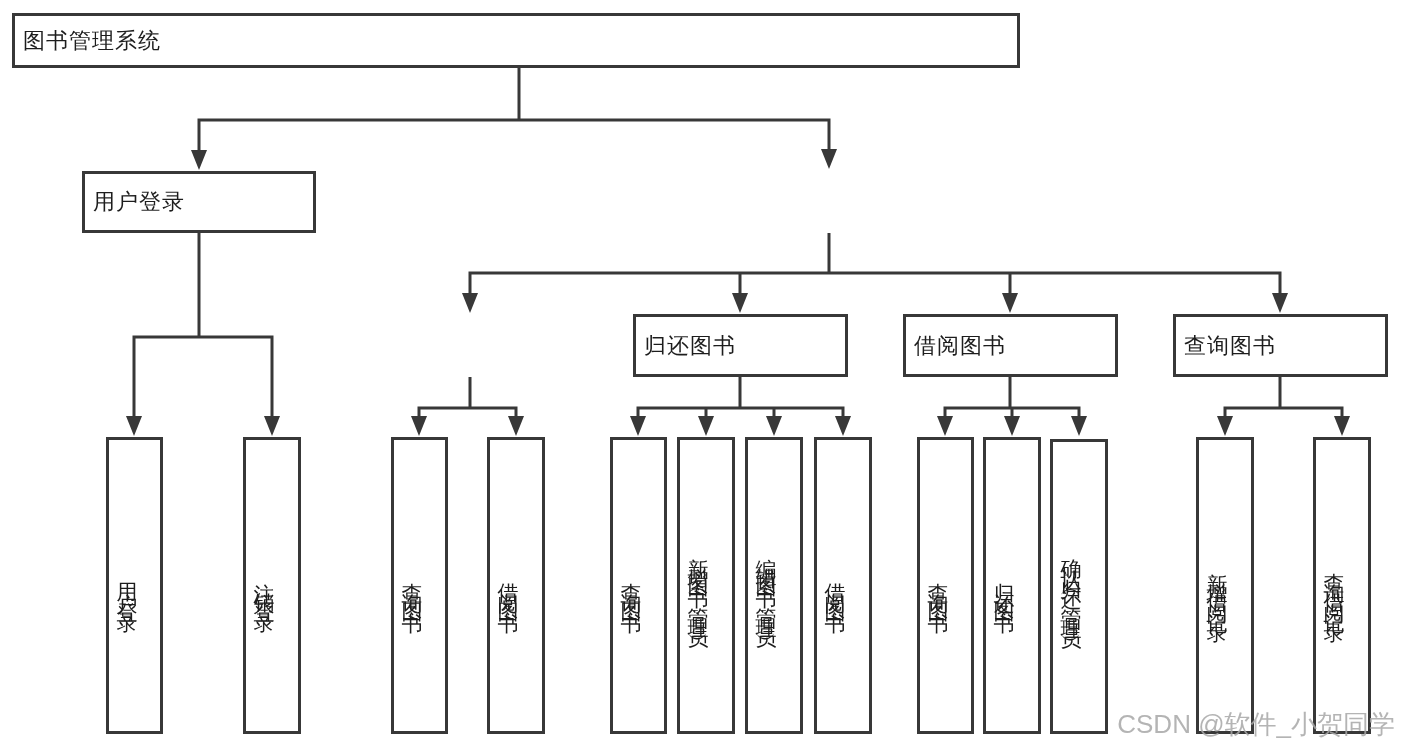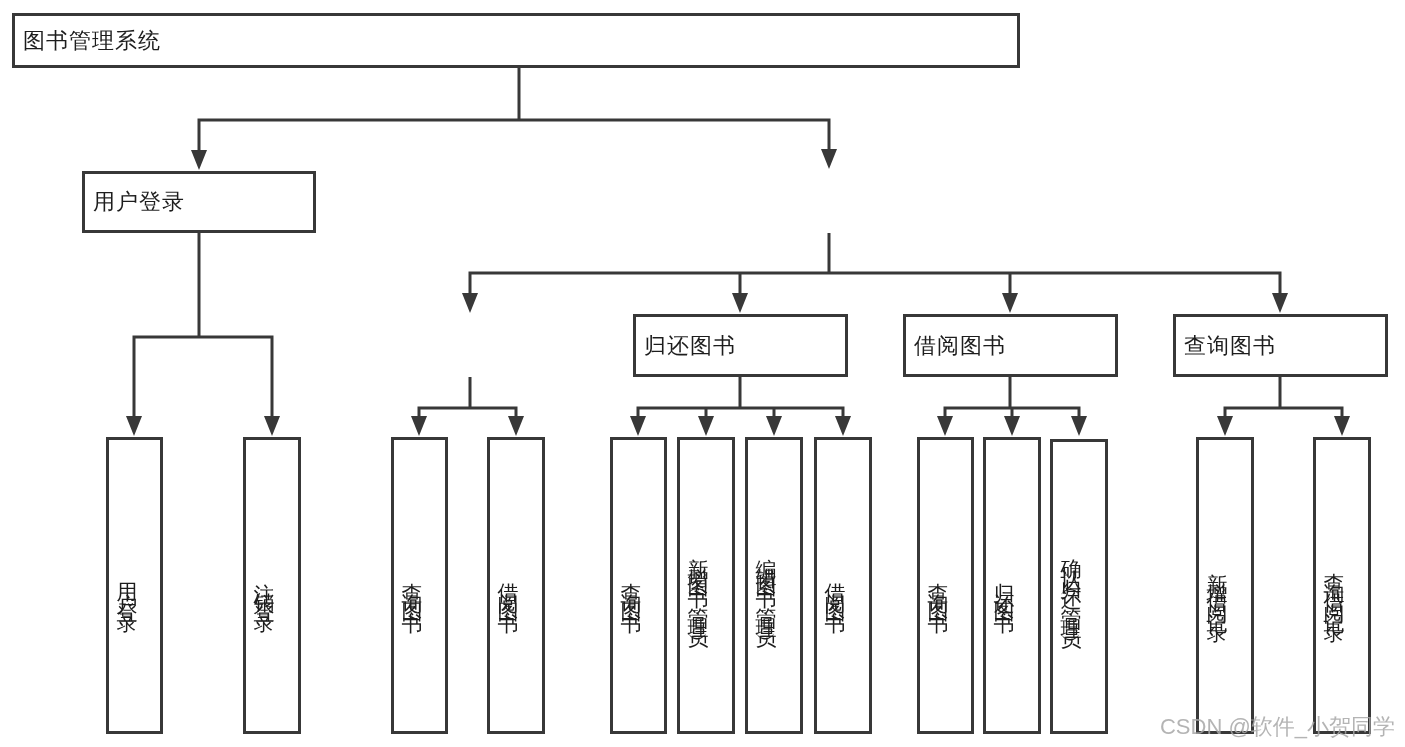--- a/index.html
+++ b/index.html
@@ -25,21 +25,21 @@
   .box.v span{
     writing-mode:vertical-rl;
     font-size:21px;
     letter-spacing:10px;
     line-height:1;
     white-space:nowrap;
   }
   #watermark{
     position:absolute;
     right:10px;bottom:5px;
-    font-size:22px;
+    font-size:26px;
     color:#a8a8a8;
     opacity:.85;
     z-index:2;
     white-space:nowrap;
   }
 </style>
 </head>
 <body>
 
 <div id="canvas">

